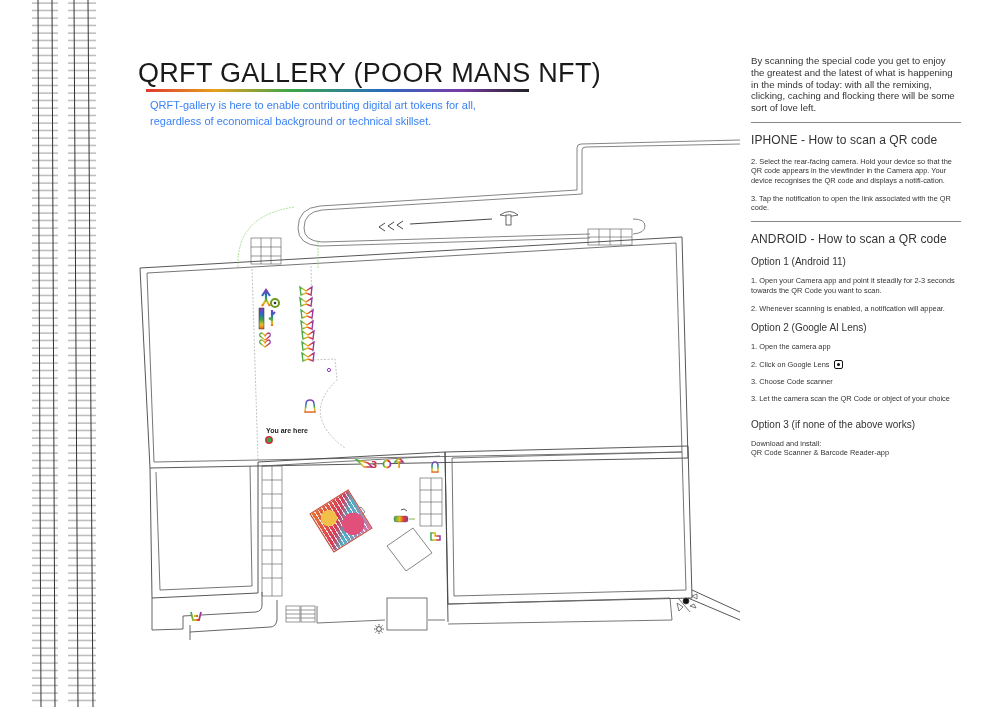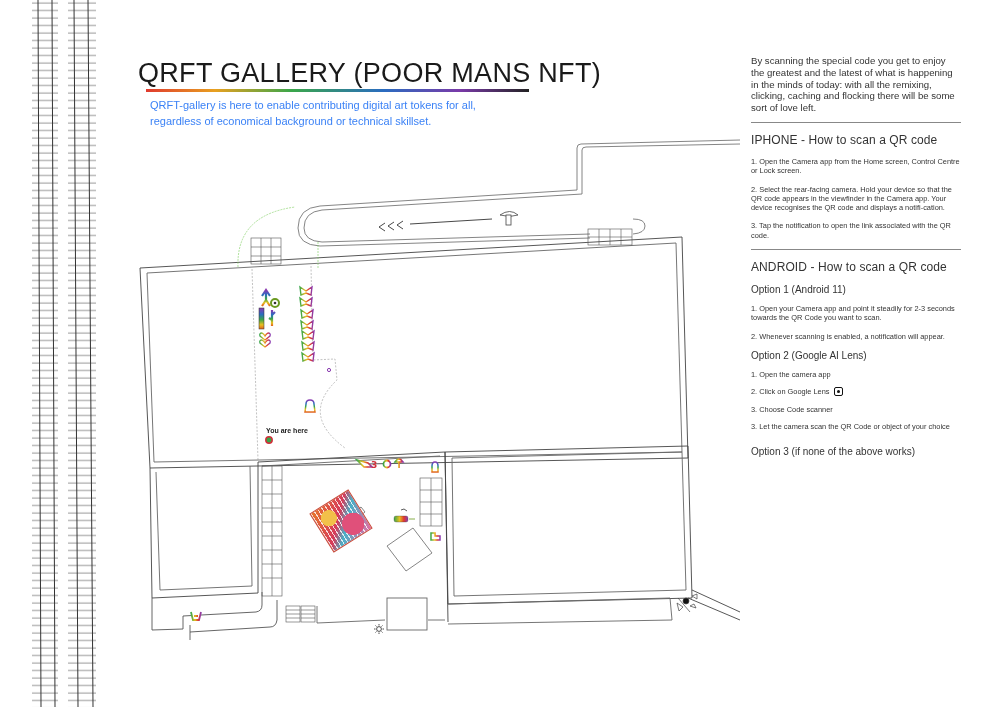--- a/index.html
+++ b/index.html
@@ -266,34 +266,37 @@
 </svg>
 
 <div class="art"></div>
 <div class="you-are-here">You are here</div>
 
 <div class="sidebar">
   <div class="sb-intro">By scanning the special code you get to enjoy the greatest and the latest of what is happening in the minds of today: with all the remixing, clicking, caching and flocking there will be some sort of love left.</div>
   <div class="sb-rule"></div>
 
   <div class="sb-h">IPHONE - How to scan a QR code</div>
-  <div class="sb-p">1. Open the Camera app from the Home screen, Control Centre or Lock screen.</div>
   <div class="sb-p">2. Select the rear-facing camera. Hold your device so that the QR code appears in the viewfinder in the Camera app. Your device recognises the QR code and displays a notifi-cation.</div>
   <div class="sb-p">3. Tap the notification to open the link associated with the QR code.</div>
   <div class="sb-rule" style="margin-top:6px;"></div>
 
   <div class="sb-h">ANDROID - How to scan a QR code</div>
   <div class="sb-h2">Option 1 (Android 11)</div>
   <div class="sb-p">1. Open your Camera app and point it steadily for 2-3 seconds towards the QR Code you want to scan.</div>
   <div class="sb-p">2. Whenever scanning is enabled, a notification will appear.</div>
 
   <div class="sb-h2">Option 2 (Google AI Lens)</div>
   <div class="sb-p tight">1. Open the camera app</div>
   <div class="sb-p tight">
     <span>2. Click on Google Lens</span>
     <span class="lens-icon"></span>
   </div>
   <div class="sb-p tight">3. Choose Code scanner</div>
   <div class="sb-p">3. Let the camera scan the QR Code or object of your choice</div>
   <div class="sp-lg"></div>
 
   <div class="sb-h2">Option 3 (if none of the above works)</div>
+  <div class="sb-p" style="margin-bottom:0;">
+    <div>Download and install:</div>
+    <div>QR Code Scanner &amp; Barcode Reader-app</div>
+  </div>
 </div>
 
 </body></html>

